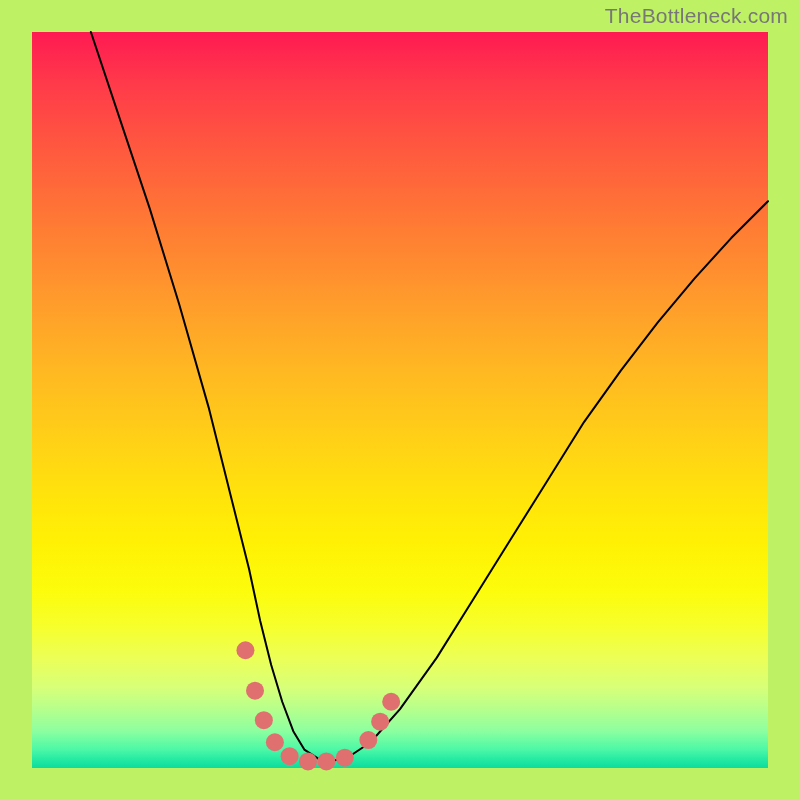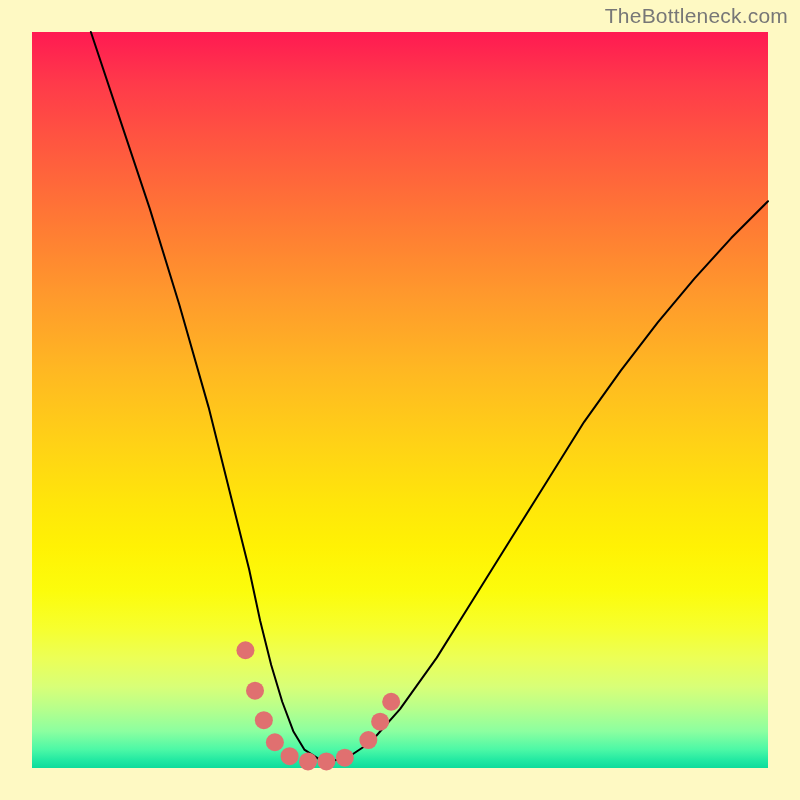--- a/index.html
+++ b/index.html
@@ -10,21 +10,21 @@
     background: #000;
     overflow: hidden;
     font-family: Arial, Helvetica, sans-serif;
   }
   .frame {
     position: absolute;
     top: 0;
     left: 0;
     width: 800px;
     height: 800px;
-    background: #fef9c3;
+    background: #bef264;
   }
   .plot {
     position: absolute;
     top: 32px;
     left: 32px;
     width: 736px;
     height: 736px;
     
     background: linear-gradient(
       to bottom,

